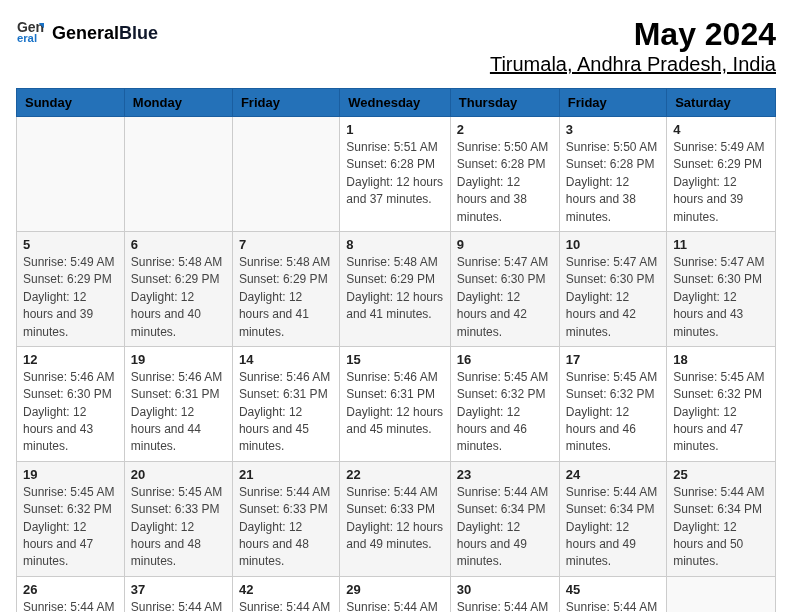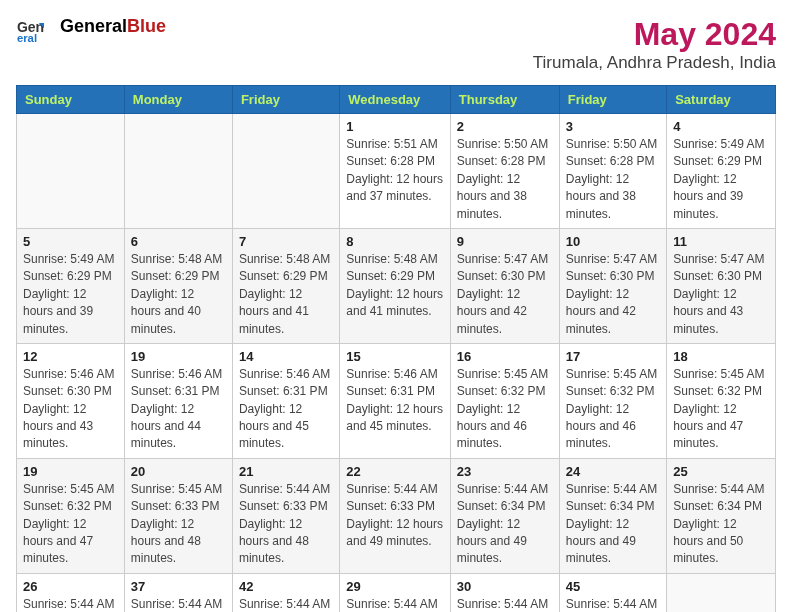--- a/index.html
+++ b/index.html
@@ -11,56 +11,57 @@
       padding: 16px;
     }
     .header-area {
       display: flex;
       justify-content: space-between;
       align-items: flex-start;
       margin-bottom: 12px;
     }
     .logo {
       display: flex;
-      align-items: flex-start;
-      gap: 16px;
+      align-items: flex-end;
+      gap: 8px;
     }
     .logo-text-general {
       font-size: 18px;
       font-weight: bold;
       color: #000000;
     }
     .logo-text-blue {
       font-size: 18px;
       font-weight: bold;
-      color: #b91c1c;
+      color: #0f172a;
     }
     .logo-icon {
       width: 28px;
       height: 28px;
     }
     .title-area {
       text-align: right;
     }
     .month-year {
       font-size: 32px;
       font-weight: bold;
-      color: #be185d;
+      color: #000000;
     }
     .location {
-      font-size: 17px;
-      color: #404040;
+      font-size: 20px;
+      color: #000000;
+      text-decoration: underline;
     }
     table {
       width: 100%;
       border-collapse: collapse;
     }
     thead th {
       background-color: #2471b8;
-      color: #bef264;
+      color: #000000;
       font-size: 13px;
       font-weight: bold;
       text-align: left;
       padding: 6px 8px;
       border: 1px solid #1a5ea0;
     }
     tbody td {
       border: 1px solid #ccc;
       vertical-align: top;
       padding: 5px 6px;

